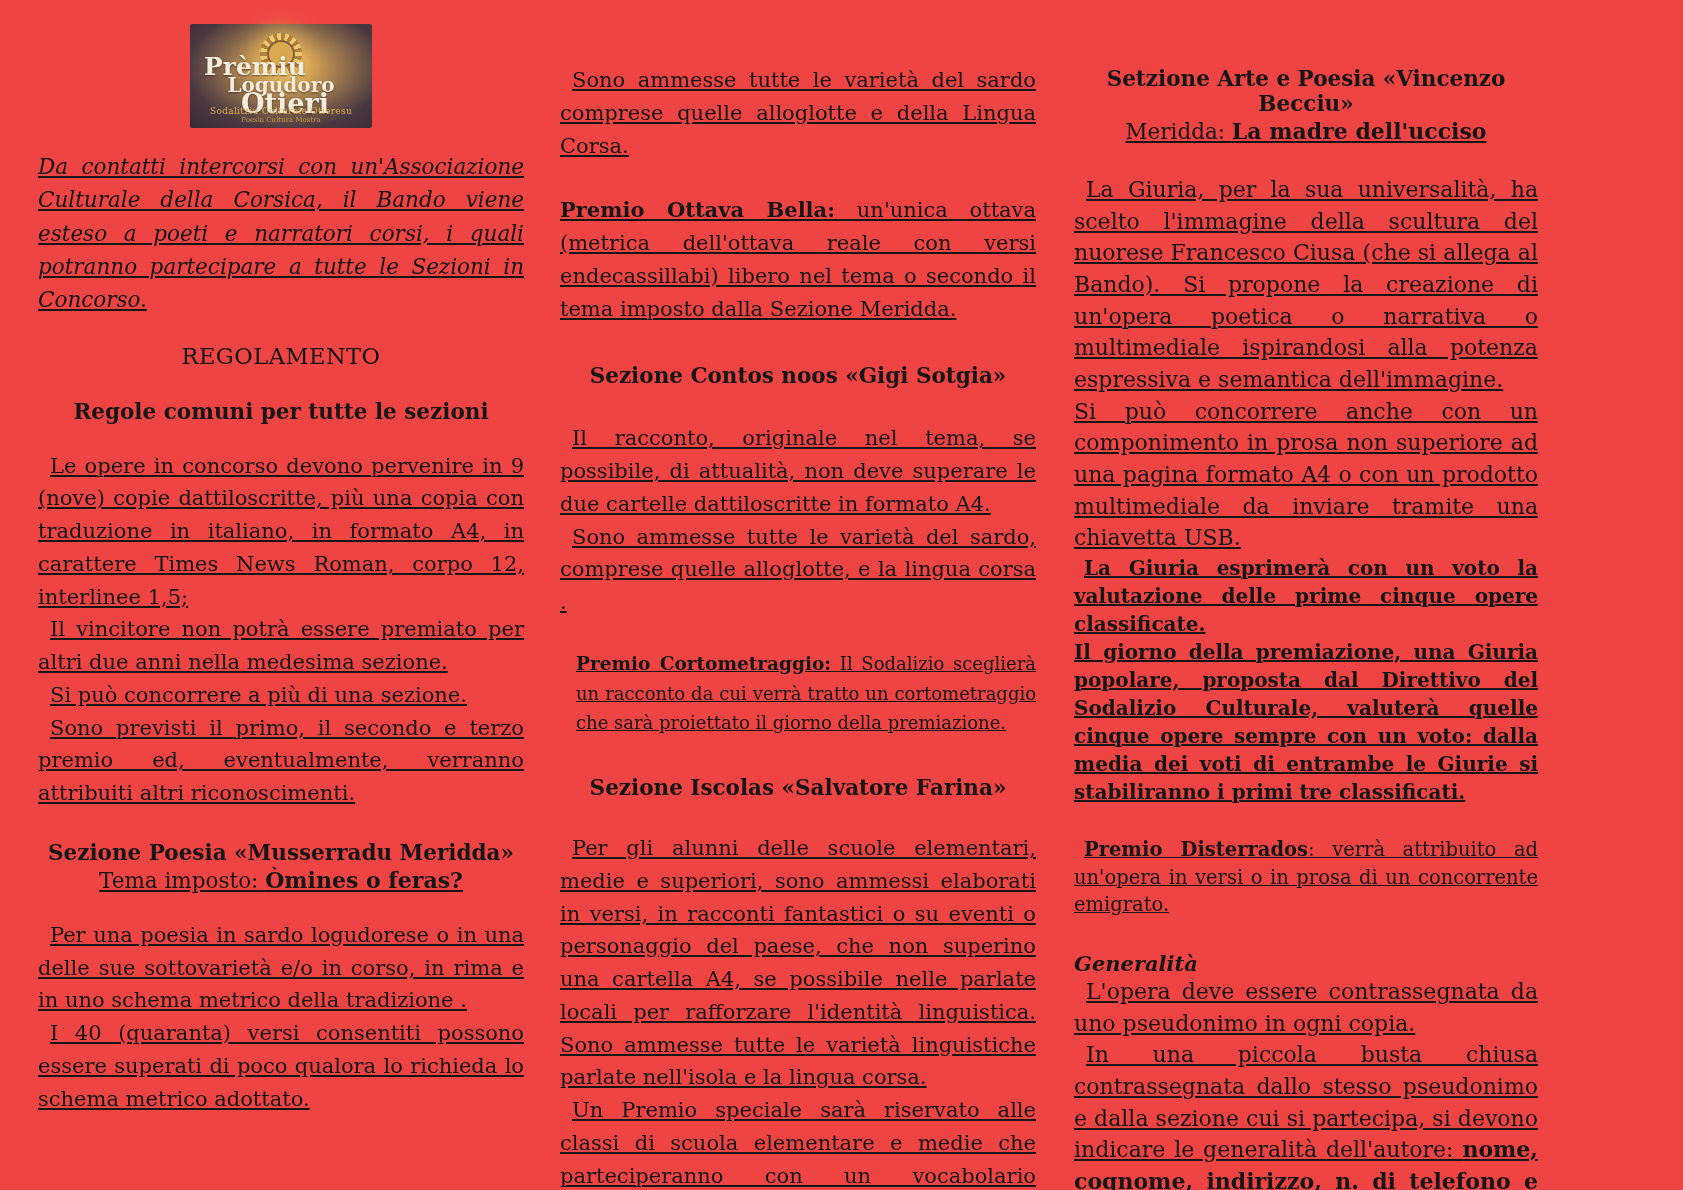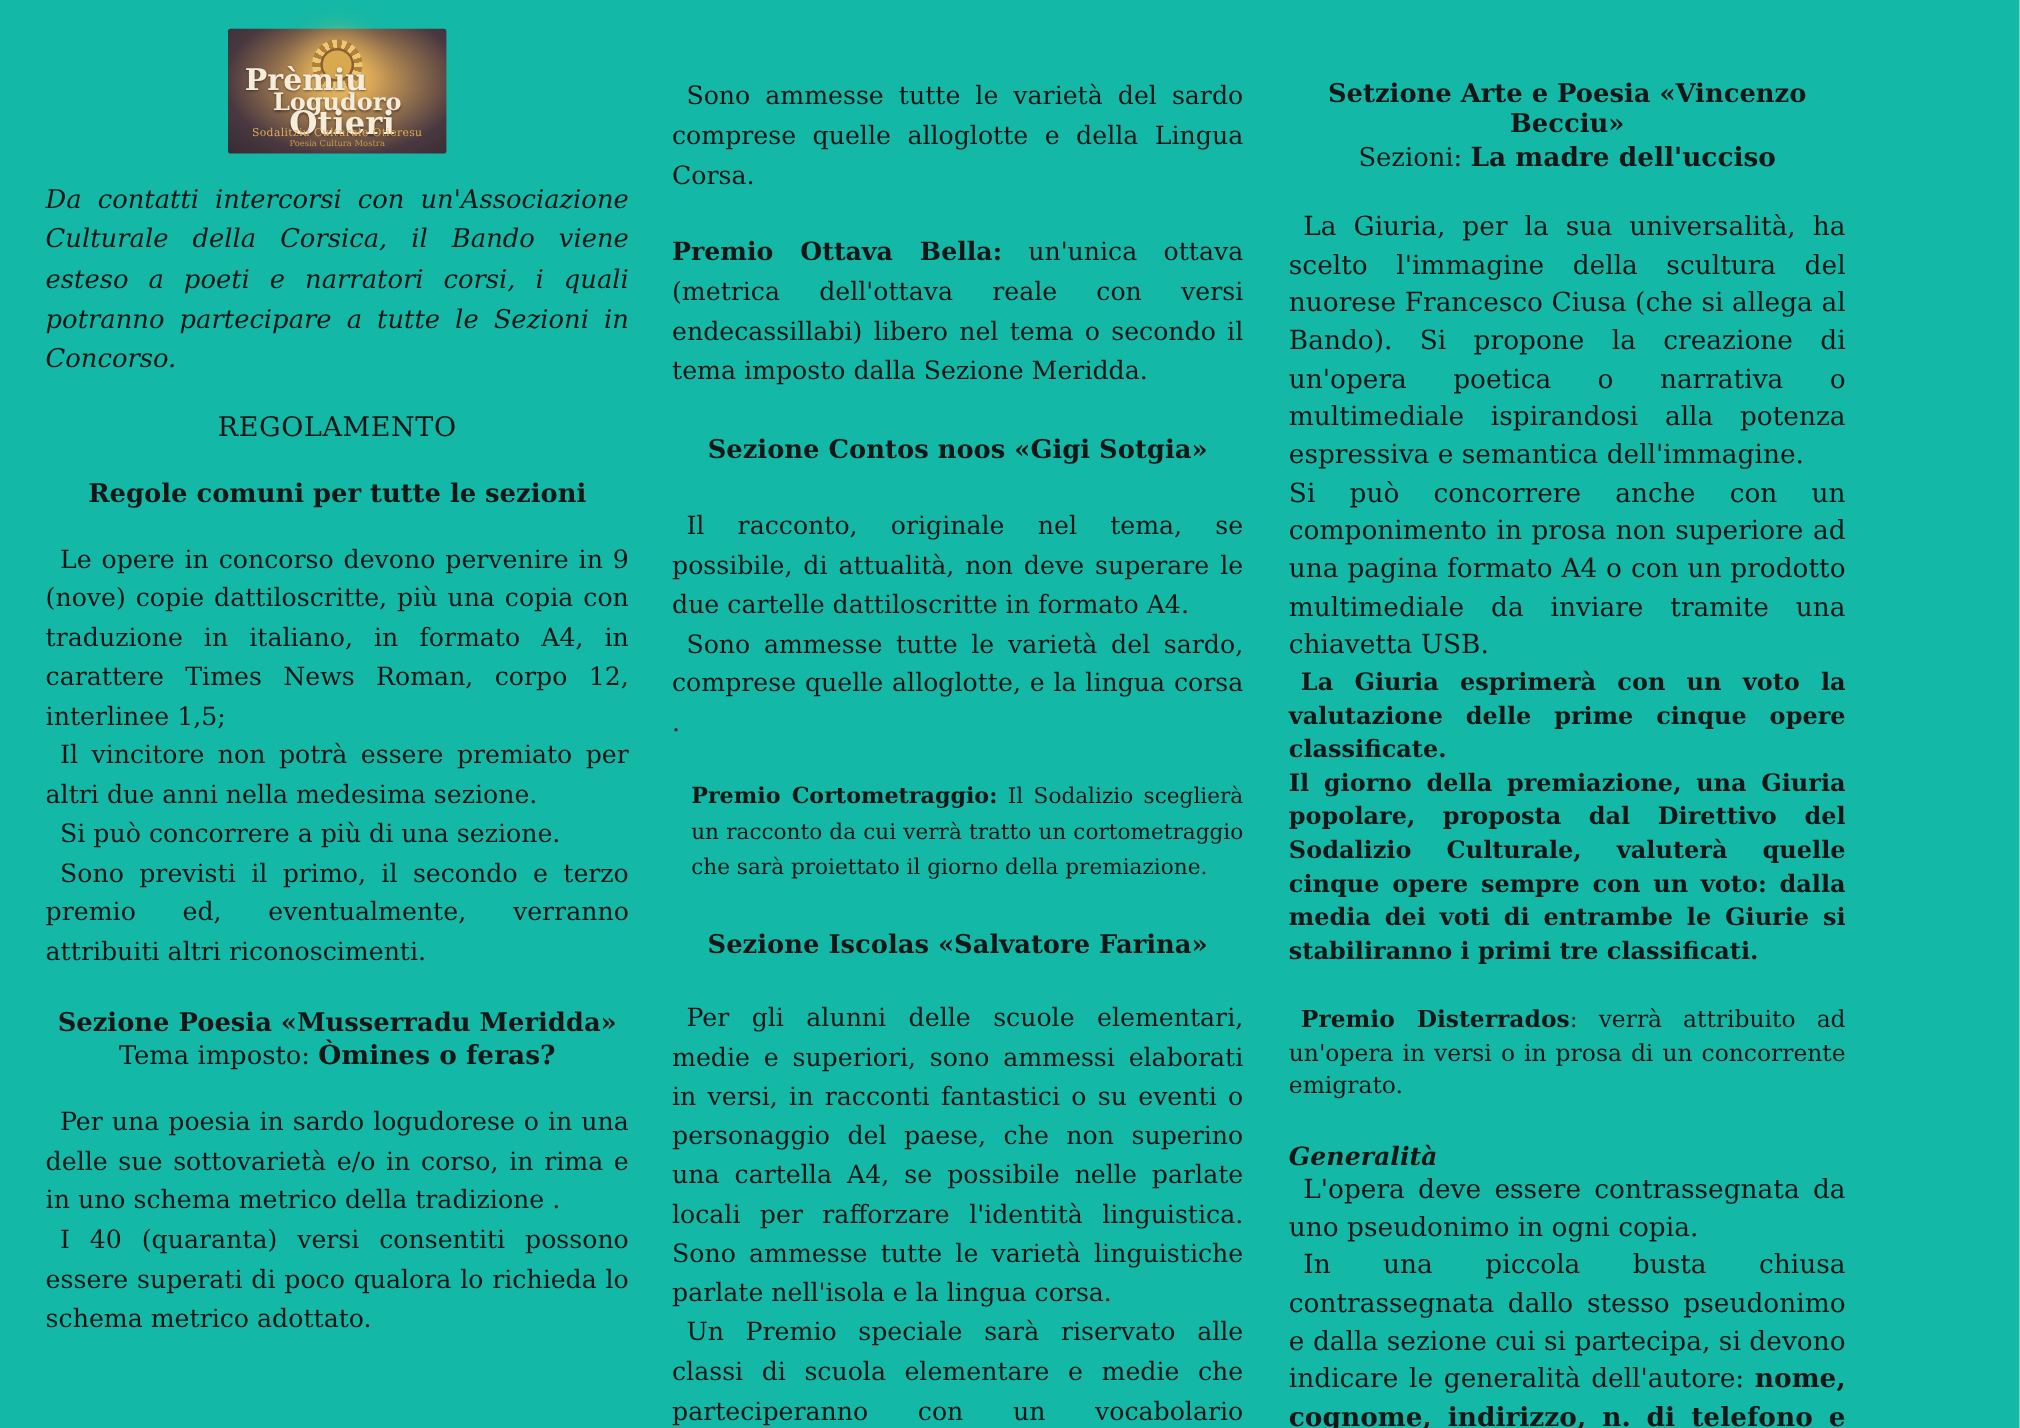--- a/index.html
+++ b/index.html
@@ -1,19 +1,19 @@
 <!DOCTYPE html>
 <html><head>
 <meta charset="utf-8">
 <style>
   html,body{margin:0;padding:0;background:#e8e8e8;}
   .page{
     position:relative;
     width:1683px;height:1190px;
-    background:#14b8a6;
+    background:#ef4444;
     font-family:"DejaVu Serif","Liberation Serif",serif;
     color:#161616;
     overflow:hidden;
     margin:0 auto;
   }
   .col{position:absolute;top:0;}
   .col-left{left:38px;width:486px;}
   .col-mid{left:560px;width:476px;padding-top:64px;}
   .col-right{left:1074px;width:464px;padding-top:66px;}
 
@@ -43,21 +43,21 @@
   .logo-title span{display:block;}
   .logo-title .lt1{transform:translateX(-26px);}
   .logo-title .lt2{font-size:20px;}
   .logo-title .lt3{font-size:27px;transform:translateX(4px);}
   .logo-sub{position:absolute;bottom:12px;left:0;width:100%;text-align:center;
     color:#dcae55;font-size:9px;letter-spacing:.3px;}
   .logo-sub2{position:absolute;bottom:4px;left:0;width:100%;text-align:center;
     color:#c49festyle;color:#c79a4e;font-size:7px;}
 
   
-  p{margin:0;}
+  p{margin:0;text-decoration:underline;}
   .intro{
     margin-top:22px;font-style:italic;font-size:21.5px;line-height:1.55;
     text-align:justify;
   }
   .h-reg{
     margin:26px 0 0;font-weight:normal;font-size:22.5px;letter-spacing:.5px;
     text-align:center;
   }
   .h{
     margin:30px 0 0;font-weight:bold;font-size:21.5px;text-align:center;
@@ -134,21 +134,21 @@
     <h3 class="h" style="margin-top:38px;">Sezione Iscolas «Salvatore Farina»</h3>
 
     <p class="body ind" style="margin-top:32px;">Per gli alunni delle scuole elementari, medie e superiori, sono ammessi elaborati in versi, in racconti fantastici o su eventi o  personaggio  del paese, che non superino una cartella A4, se possibile nelle parlate locali per rafforzare l'identità linguistica. Sono ammesse tutte le varietà linguistiche parlate nell'isola e la lingua corsa.</p>
     <p class="body ind">Un Premio speciale sarà riservato alle classi di scuola elementare e medie che parteciperanno con un vocabolario tematico, su arti, mestieri, attività riguardanti uno qualunque dei saperi umani.</p>
 
   </div>
 
   <div class="col col-right">
 
     <h3 class="h" style="margin-top:0;">Setzione  Arte e Poesia «Vincenzo Becciu»</h3>
-    <p class="h-sub"><span>Sezioni: </span><b>La madre dell'ucciso</b></p>
+    <p class="h-sub"><span>Meridda: </span><b>La madre dell'ucciso</b></p>
 
     <p class="rbody ind" style="margin-top:30px;">La Giuria, per la sua universalità, ha scelto l'immagine della scultura del nuorese Francesco Ciusa (che si allega al Bando). Si propone la creazione di un'opera poetica o narrativa o multimediale ispirandosi alla potenza espressiva e semantica dell'immagine.</p>
     <p class="rbody">Si può concorrere anche con un componimento in prosa non superiore ad una pagina formato A4 o con un prodotto multimediale da inviare tramite una chiavetta USB.</p>
 
     <p class="giuria" style="text-indent:10px;">La Giuria esprimerà con un voto la  valutazione delle prime  cinque opere classificate.</p>
     <p class="giuria">Il  giorno  della  premiazione,  una  Giuria  popolare, proposta dal Direttivo del Sodalizio Culturale, valuterà quelle cinque opere sempre con un voto: dalla media dei voti di entrambe le Giurie si stabiliranno i primi tre classificati.</p>
 
     <p class="disterrados"><b>Premio Disterrados</b><span>: verrà attribuito ad un'opera in versi o in prosa di un concorrente emigrato.</span></p>
 
     <h3 class="h-generalita">Generalità</h3>

